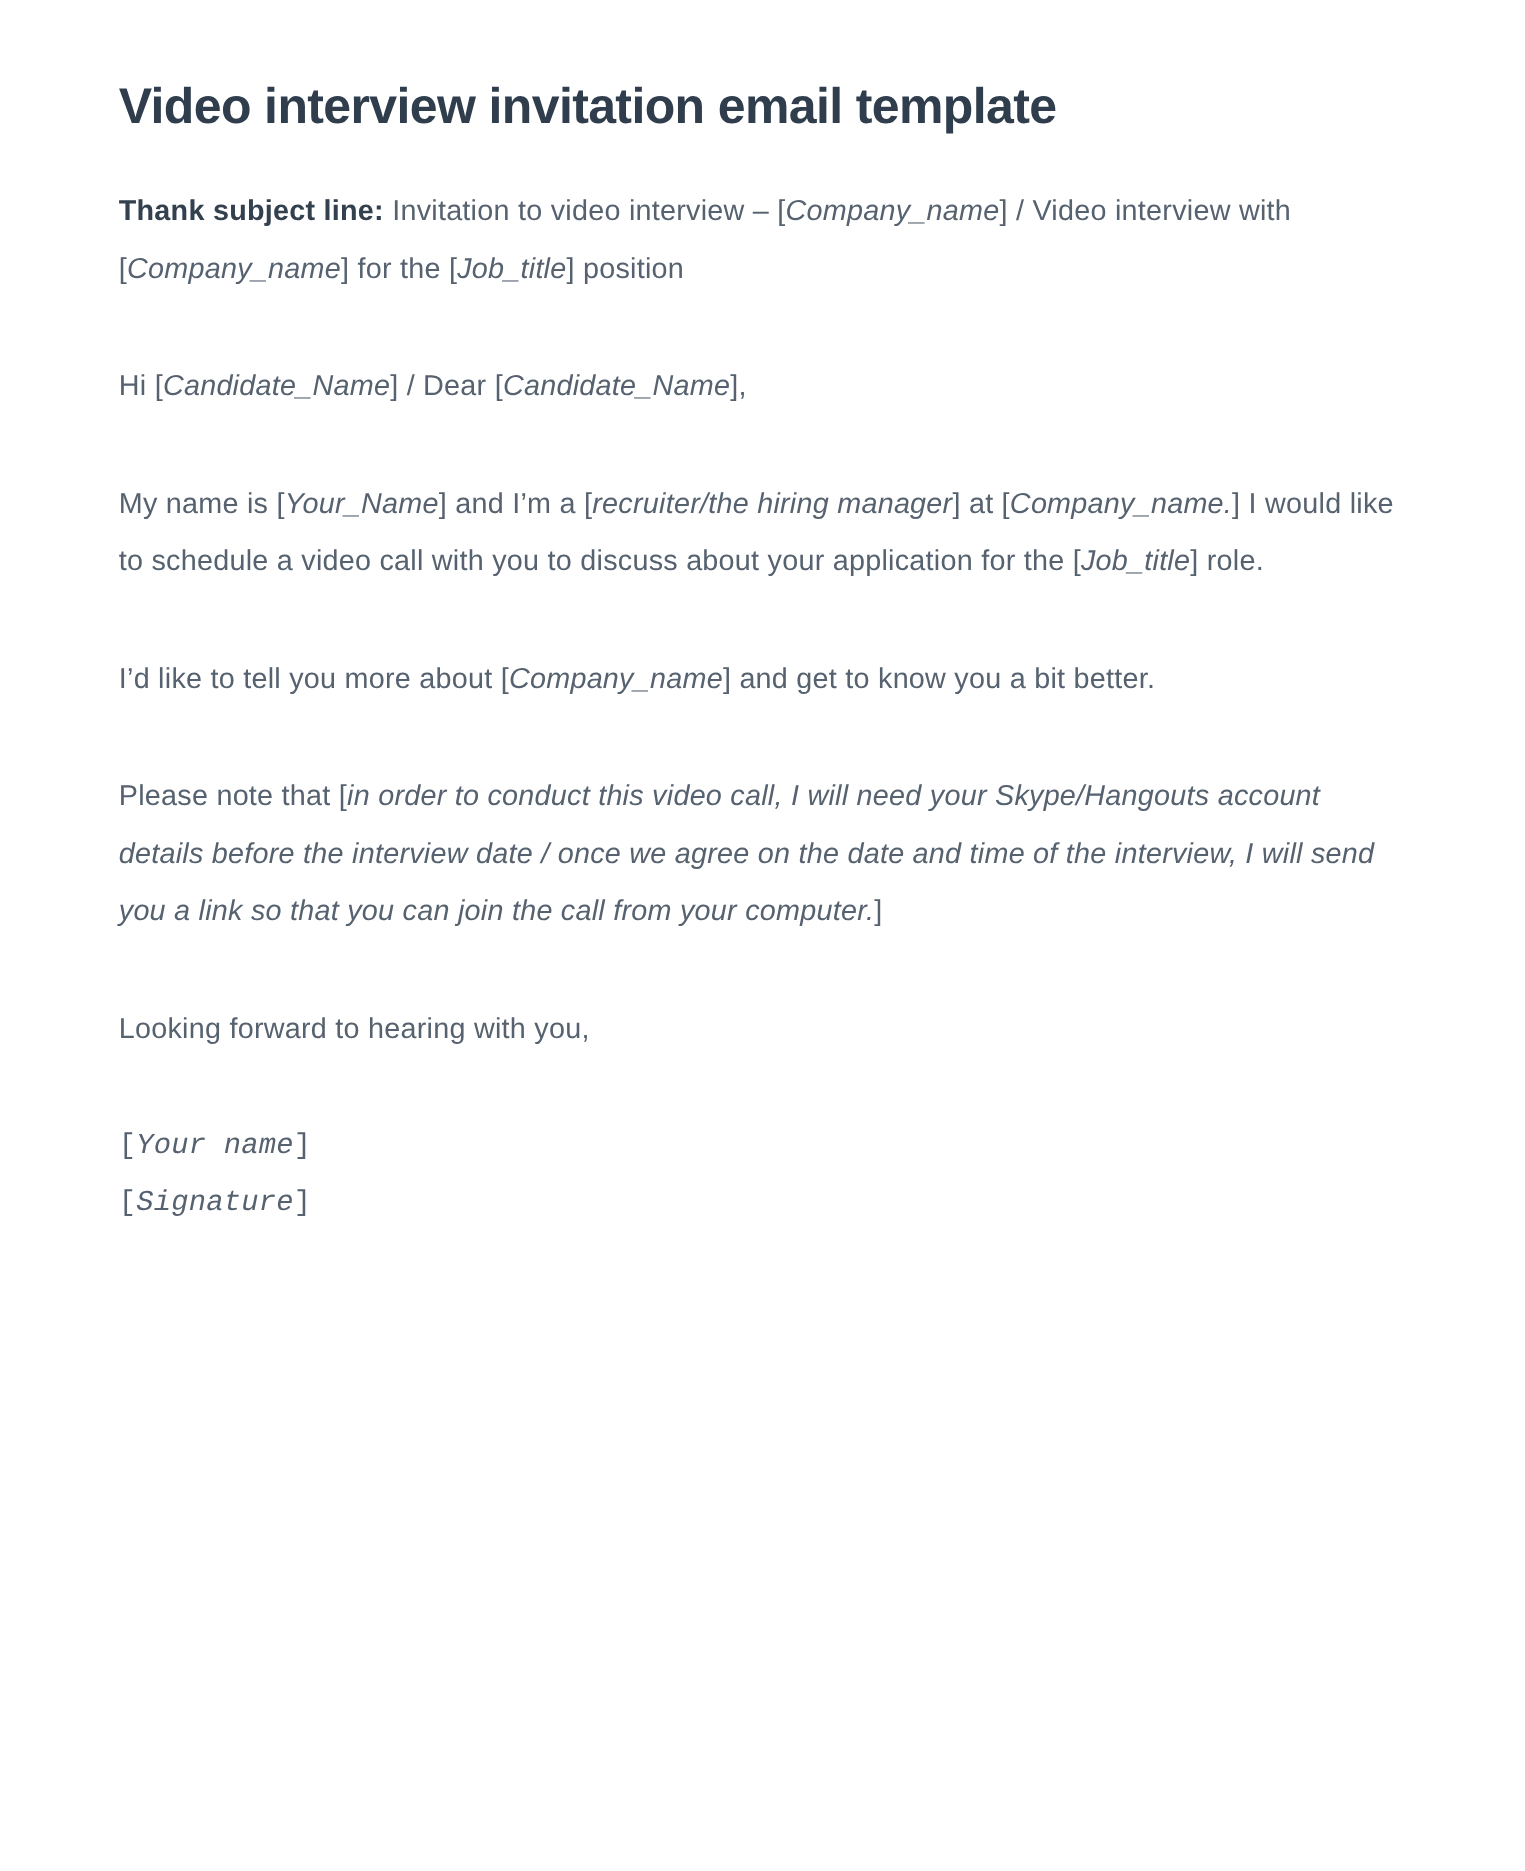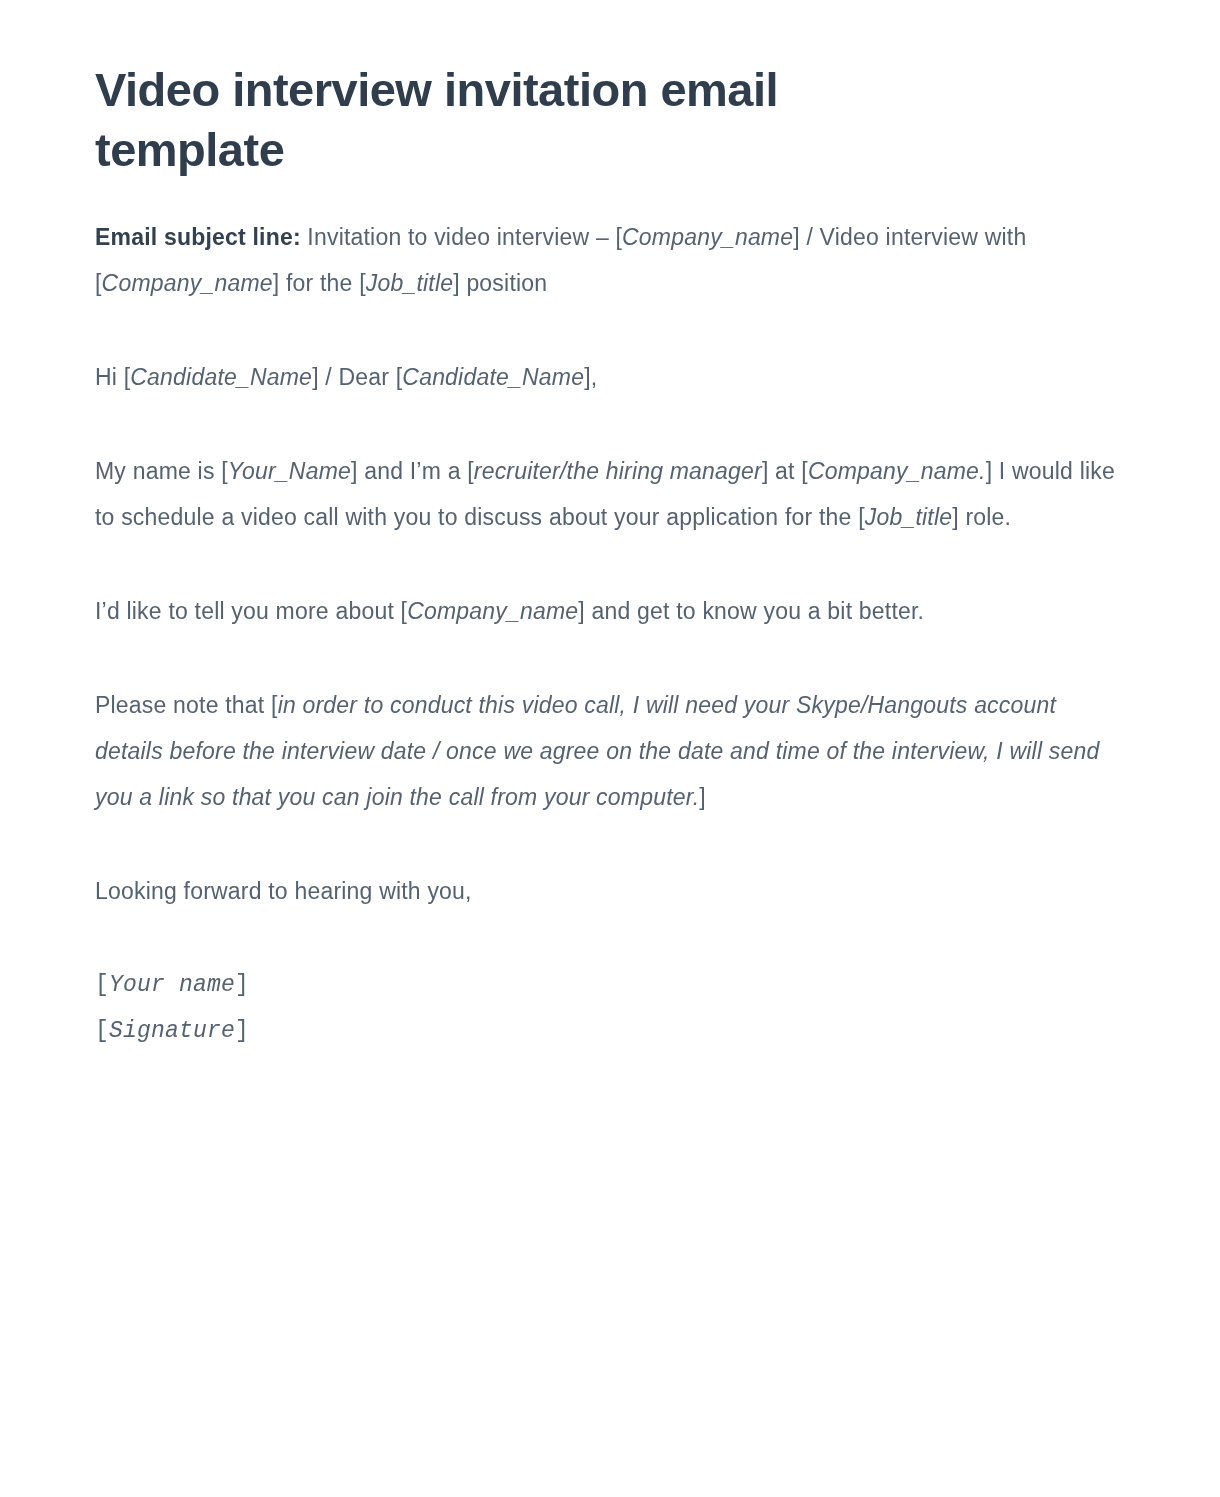--- a/index.html
+++ b/index.html
@@ -17,21 +17,21 @@
   }
   .doc {
     width: 1220px;
     min-height: 1497px;
     padding: 60px 95px 70px 95px;
     background: var(--bg-color);
   }
   h1.page-title {
     margin: 0 0 34px 0;
     max-width: 880px;
-    font-size: 47px;
+    font-size: 40px;
     font-weight: 700;
     line-height: 1.28;
     letter-spacing: -0.5px;
     color: var(--title-color);
   }
   .email-body p.para {
     margin: 0 0 48px 0;
     max-width: 1030px;
     font-size: 23px;
     line-height: 46px;
@@ -44,21 +44,21 @@
     color: var(--bold-color);
   }
   .run-italic { font-style: italic; }
 </style>
 </head>
 <body>
 
 <main class="doc">
   <h1 class="page-title">Video interview invitation email template</h1>
   <section class="email-body">
-      <p class="para"><span class="run-bold">Email subject line: </span><span>Invitation to video interview – [</span><span class="run-italic">Company_name</span><span>] / Video interview with [</span><span class="run-italic">Company_name</span><span>] for the [</span><span class="run-italic">Job_title</span><span>] position</span></p>
+      <p class="para"><span class="run-bold">Thank subject line: </span><span>Invitation to video interview – [</span><span class="run-italic">Company_name</span><span>] / Video interview with [</span><span class="run-italic">Company_name</span><span>] for the [</span><span class="run-italic">Job_title</span><span>] position</span></p>
       <p class="para"><span>Hi [</span><span class="run-italic">Candidate_Name</span><span>] / Dear [</span><span class="run-italic">Candidate_Name</span><span>],</span></p>
       <p class="para"><span>My name is [</span><span class="run-italic">Your_Name</span><span>] and I’m a [</span><span class="run-italic">recruiter/the hiring manager</span><span>] at [</span><span class="run-italic">Company_name.</span><span>] I would like to schedule a video call with you to discuss about your application for the [</span><span class="run-italic">Job_title</span><span>] role.</span></p>
       <p class="para"><span>I’d like to tell you more about [</span><span class="run-italic">Company_name</span><span>] and get to know you a bit better.</span></p>
       <p class="para"><span>Please note that [</span><span class="run-italic">in order to conduct this video call, I will need your Skype/Hangouts account details before the interview date / once we agree on the date and time of the interview, I will send you a link so that you can join the call from your computer.</span><span>]</span></p>
       <p class="para"><span>Looking forward to hearing with you,</span></p>
       <p class="para"><span>[</span><span class="run-italic">Your name</span><span>]</span><br><span>[</span><span class="run-italic">Signature</span><span>]</span></p>
     </section>
 </main>
 
 </body></html>

